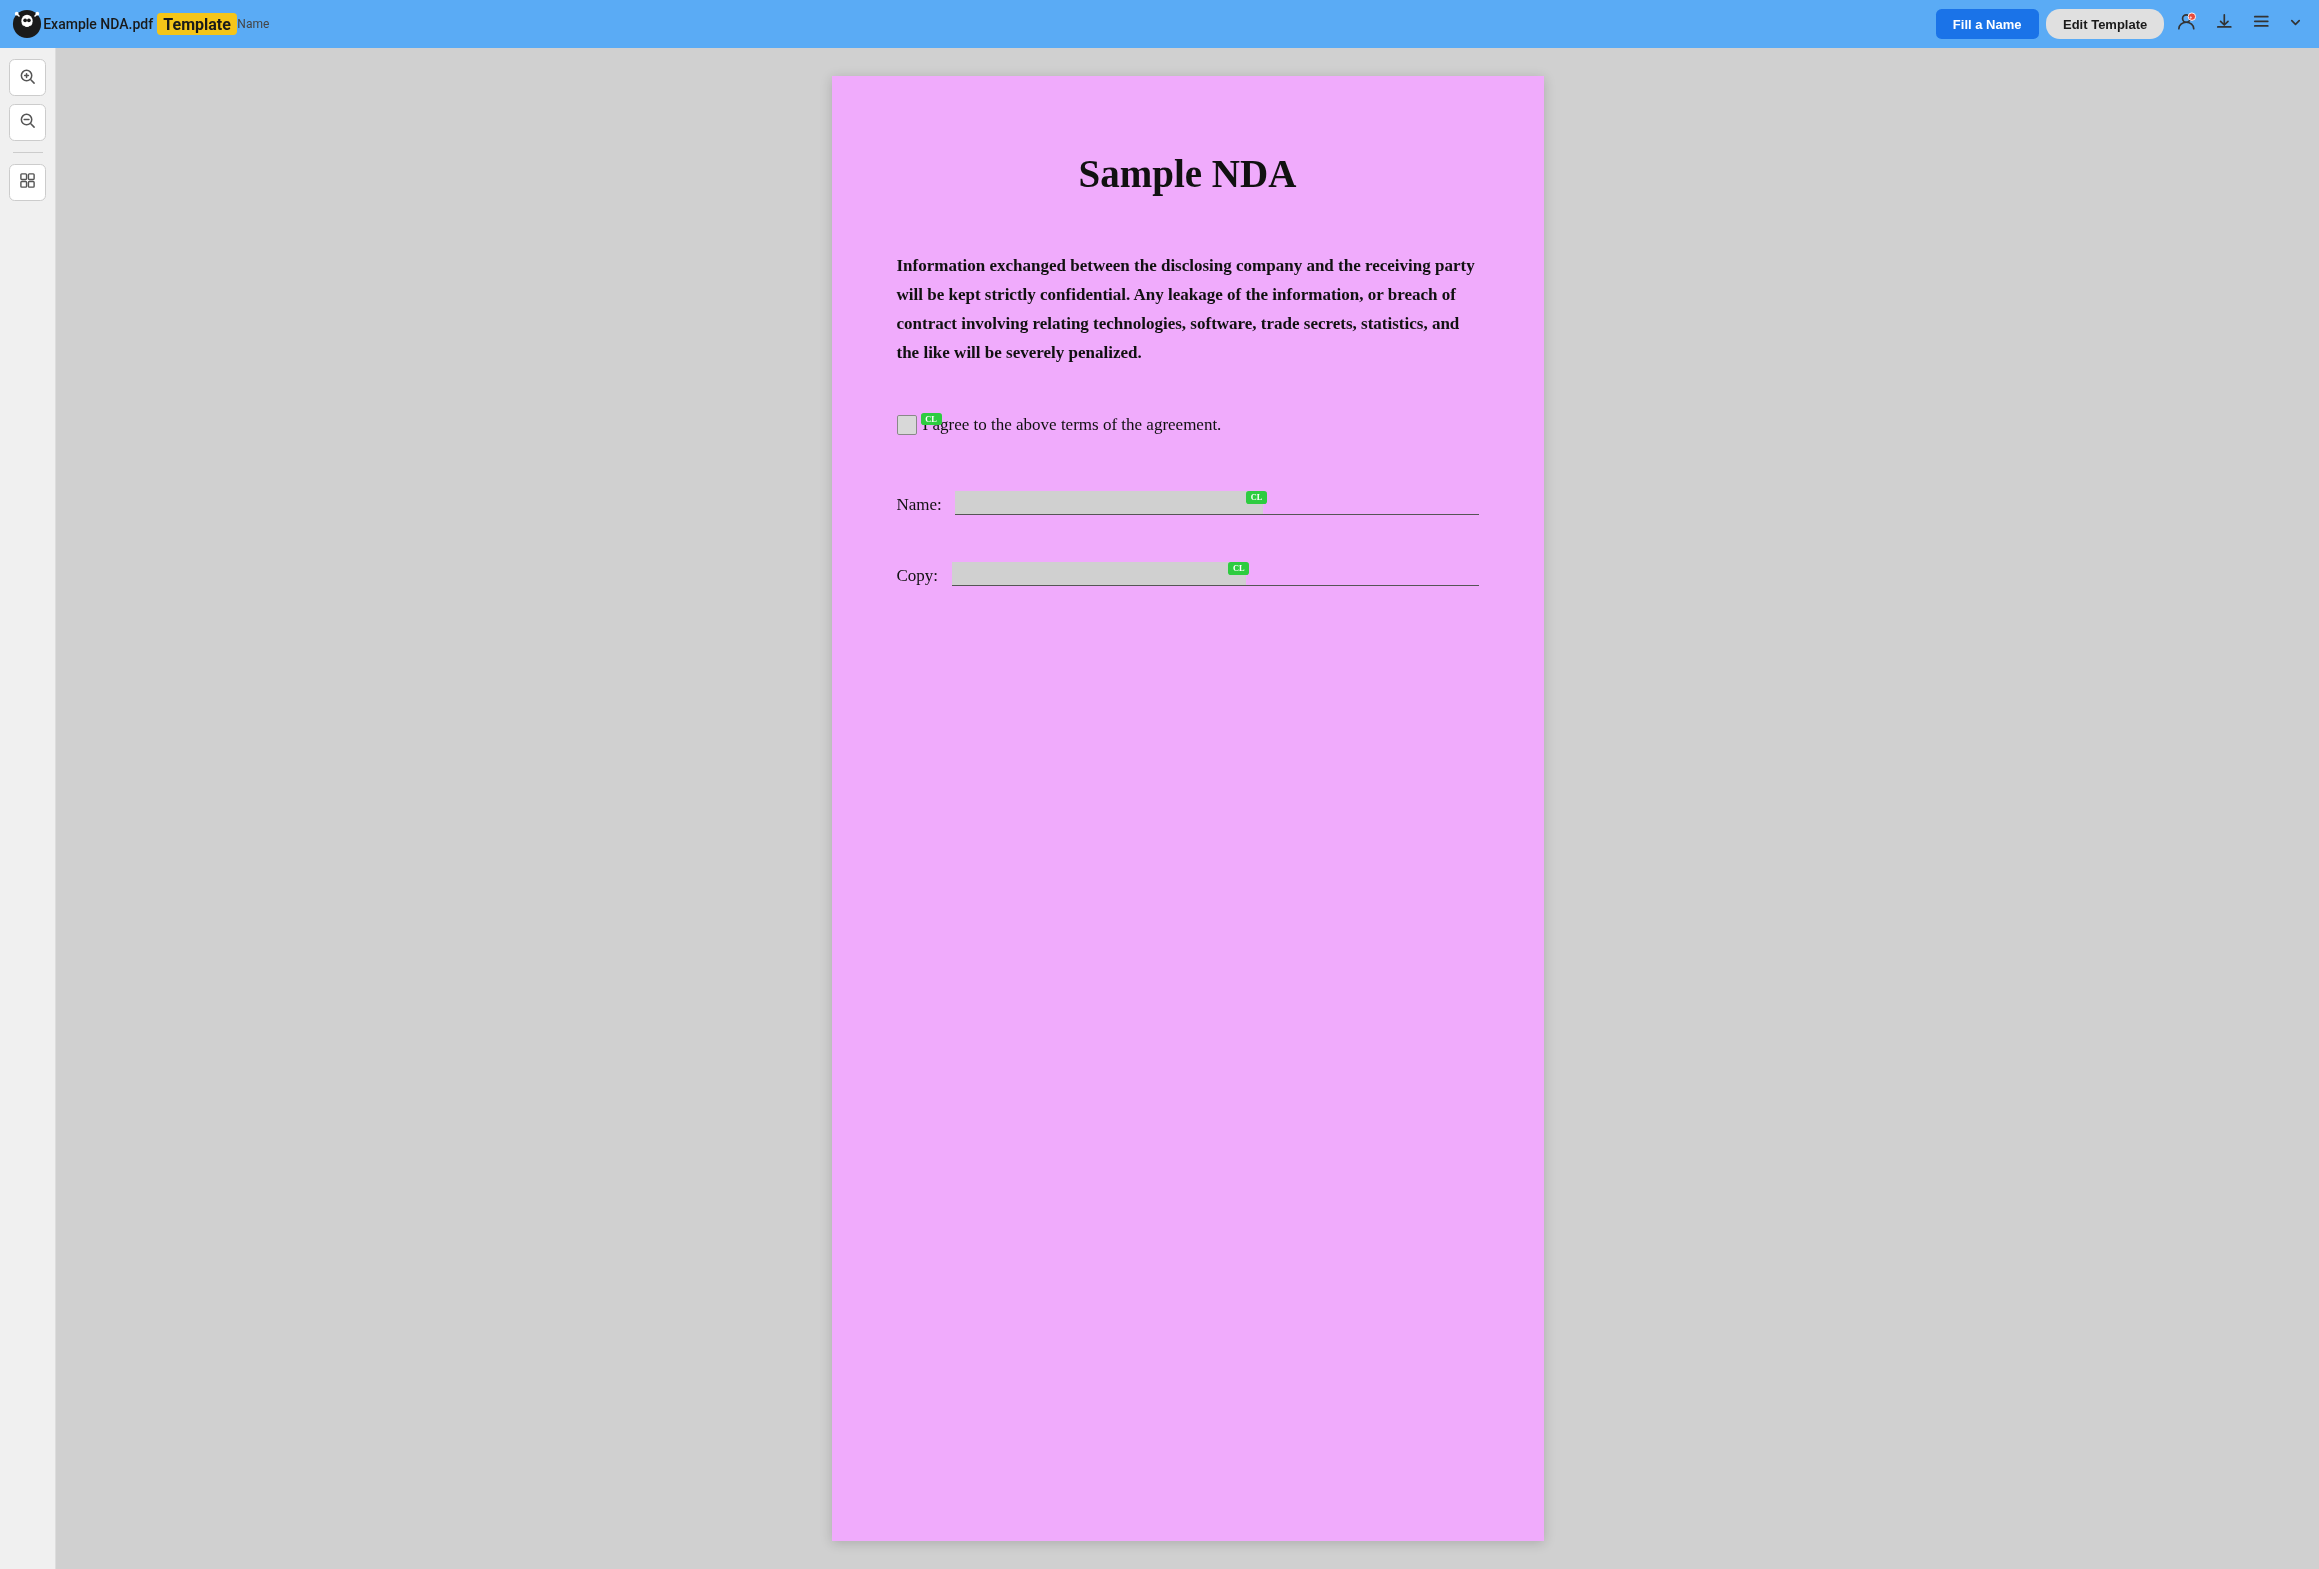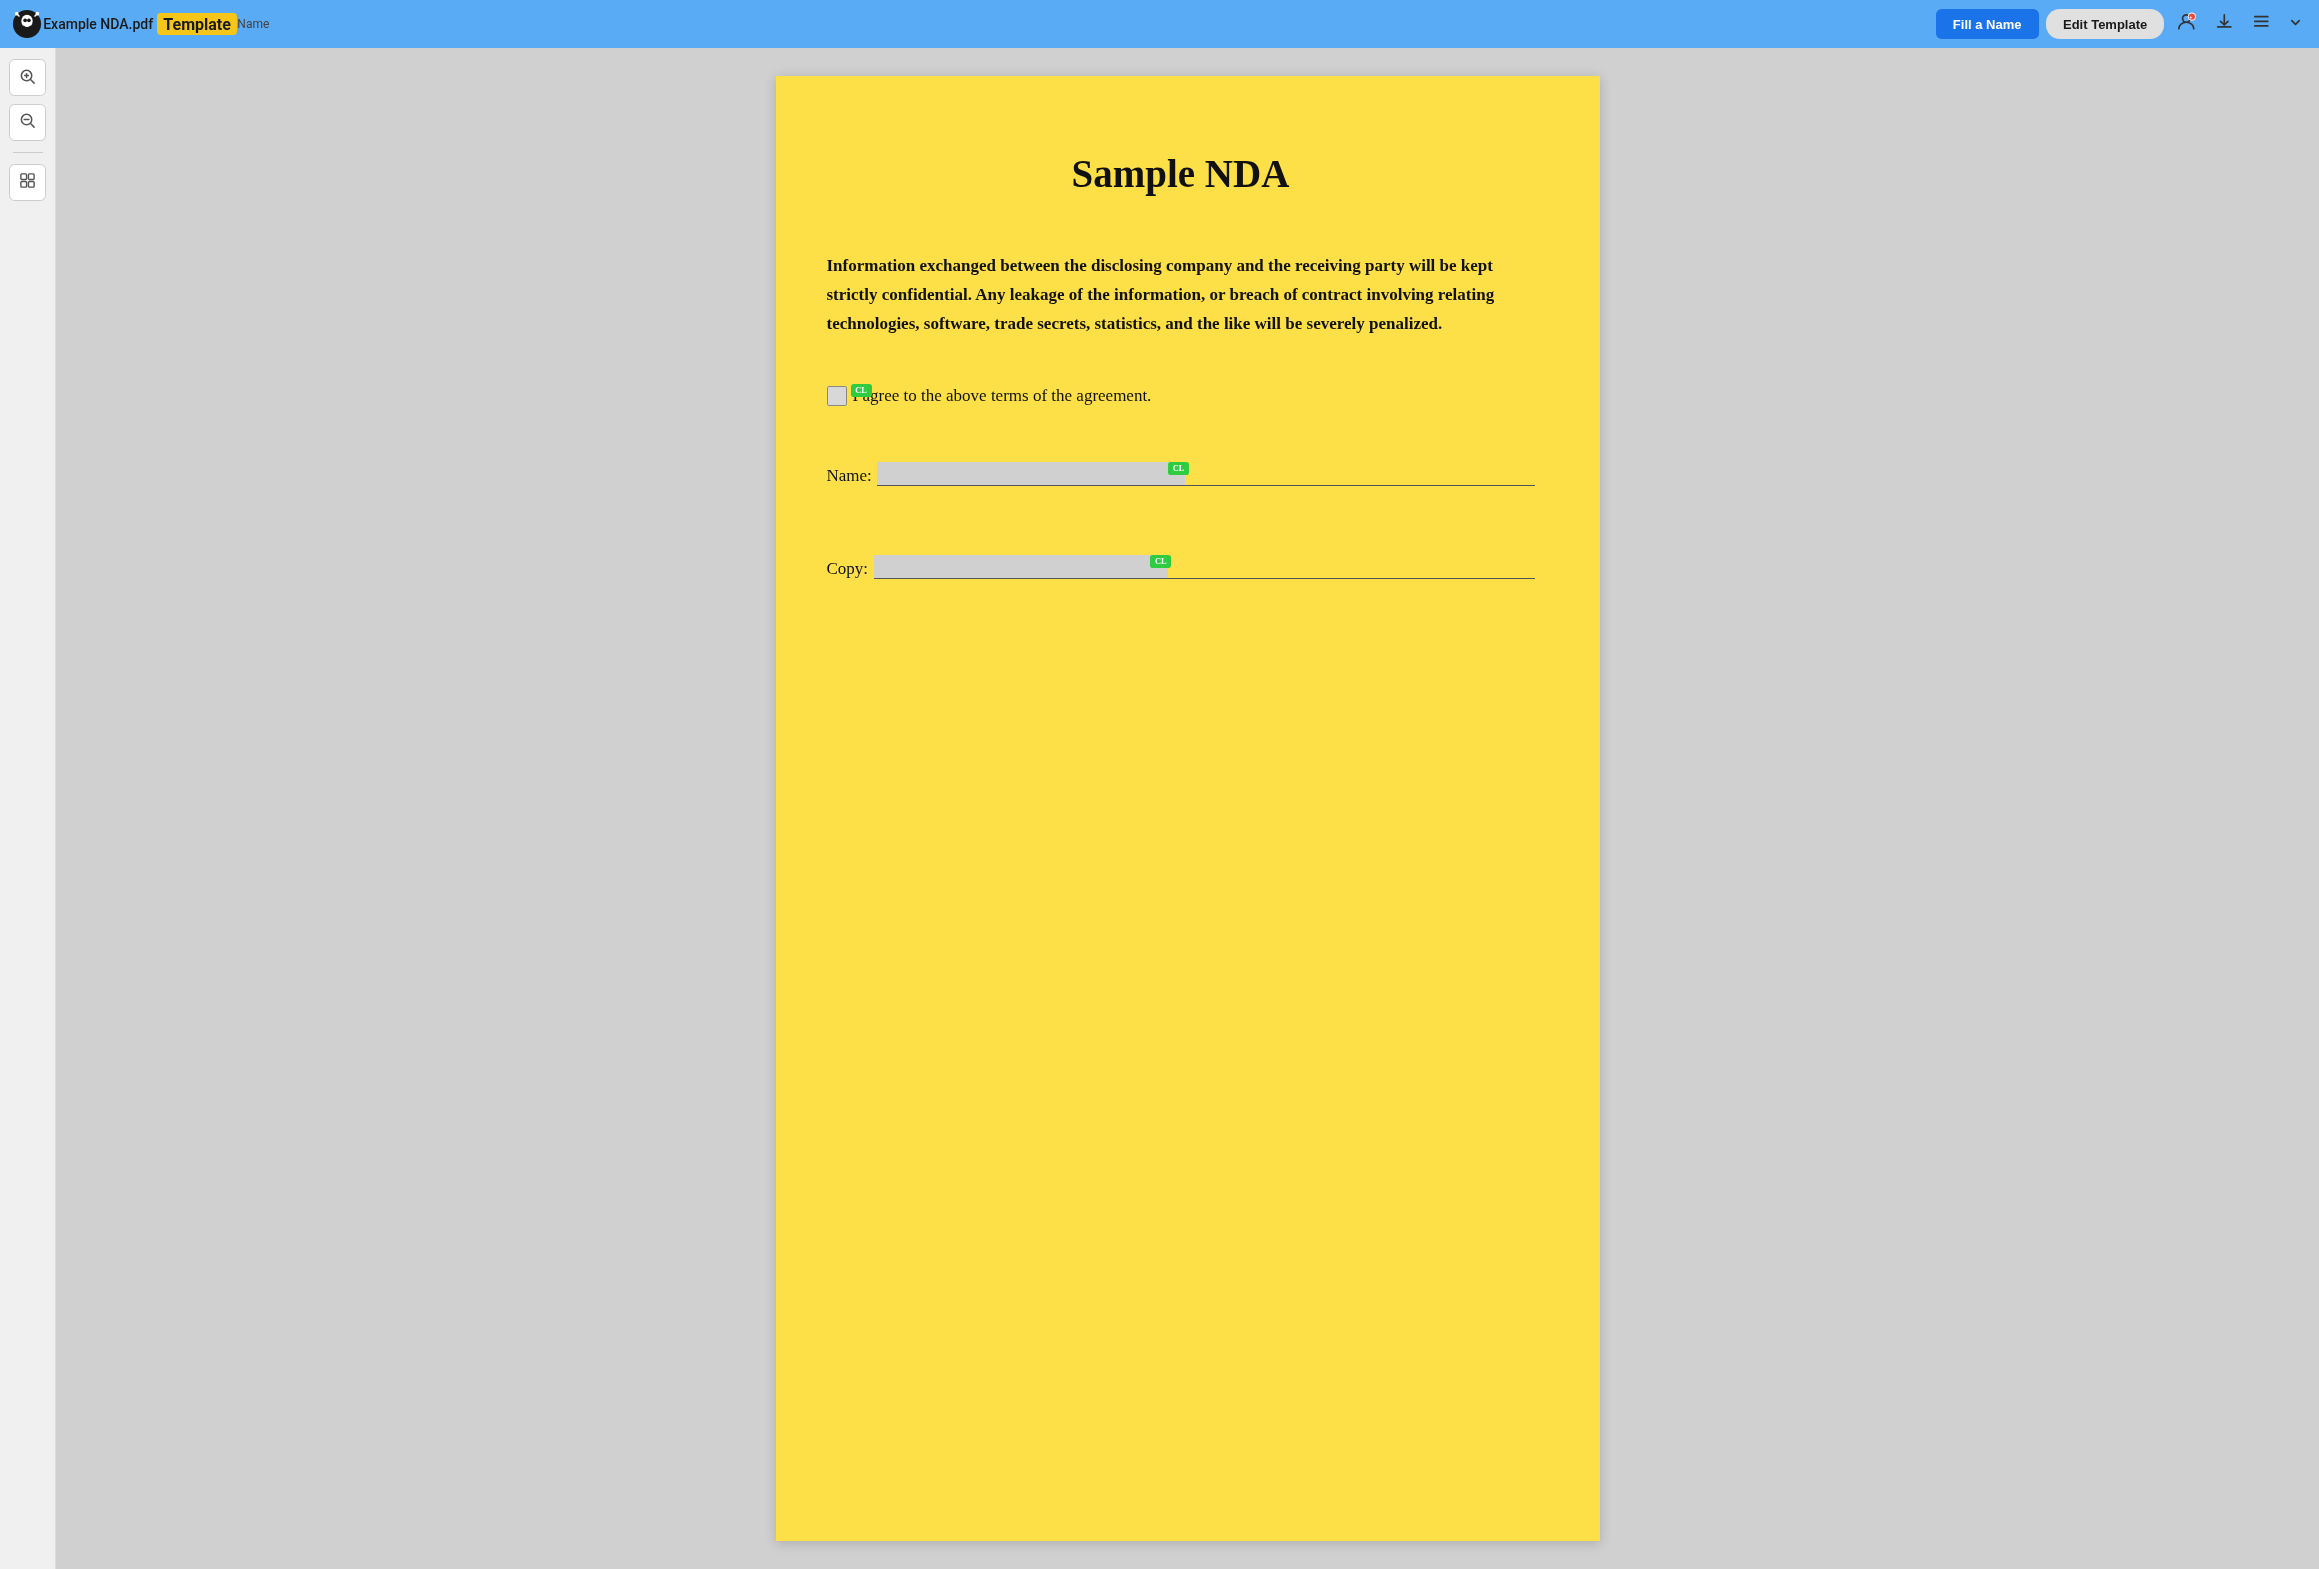--- a/index.html
+++ b/index.html
@@ -147,25 +147,25 @@
     .doc-area {
       flex: 1;
       background: #d0d0d0;
       overflow-y: auto;
       display: flex;
       justify-content: center;
       padding: 28px 18.6px;
     }
 
     .doc-page {
-      background: #fde047;
-      width: 824px;
+      background: #f0abfc;
+      width: 712px;
       min-height: 932px;
       box-shadow: 0 1.9px 11.2px rgba(0,0,0,0.18);
-      padding: 75px 65px 75px 51px;
+      padding: 75px 65px 75px 65px;
       position: relative;
     }
 
     .doc-title {
       text-align: center;
       font-size: 39px;
       font-weight: 900;
       color: #111;
       margin-bottom: 56px;
       font-family: Georgia, 'Times New Roman', serif;
@@ -209,22 +209,22 @@
       padding: 1.9px 4.7px;
       border-radius: 2.8px;
       position: absolute;
       top: -1.9px;
       left: 24px;
     }
 
     .doc-field-row {
       display: flex;
       align-items: flex-end;
-      gap: 0;
-      margin-bottom: 69px;
+      gap: 8px;
+      margin-bottom: 47px;
       font-size: 17px;
       font-family: Georgia, 'Times New Roman', serif;
       color: #111;
     }
 
     .doc-field-label {
       font-size: 17px;
       font-weight: 400;
       margin-right: 5.6px;
       font-family: Georgia, 'Times New Roman', serif;

